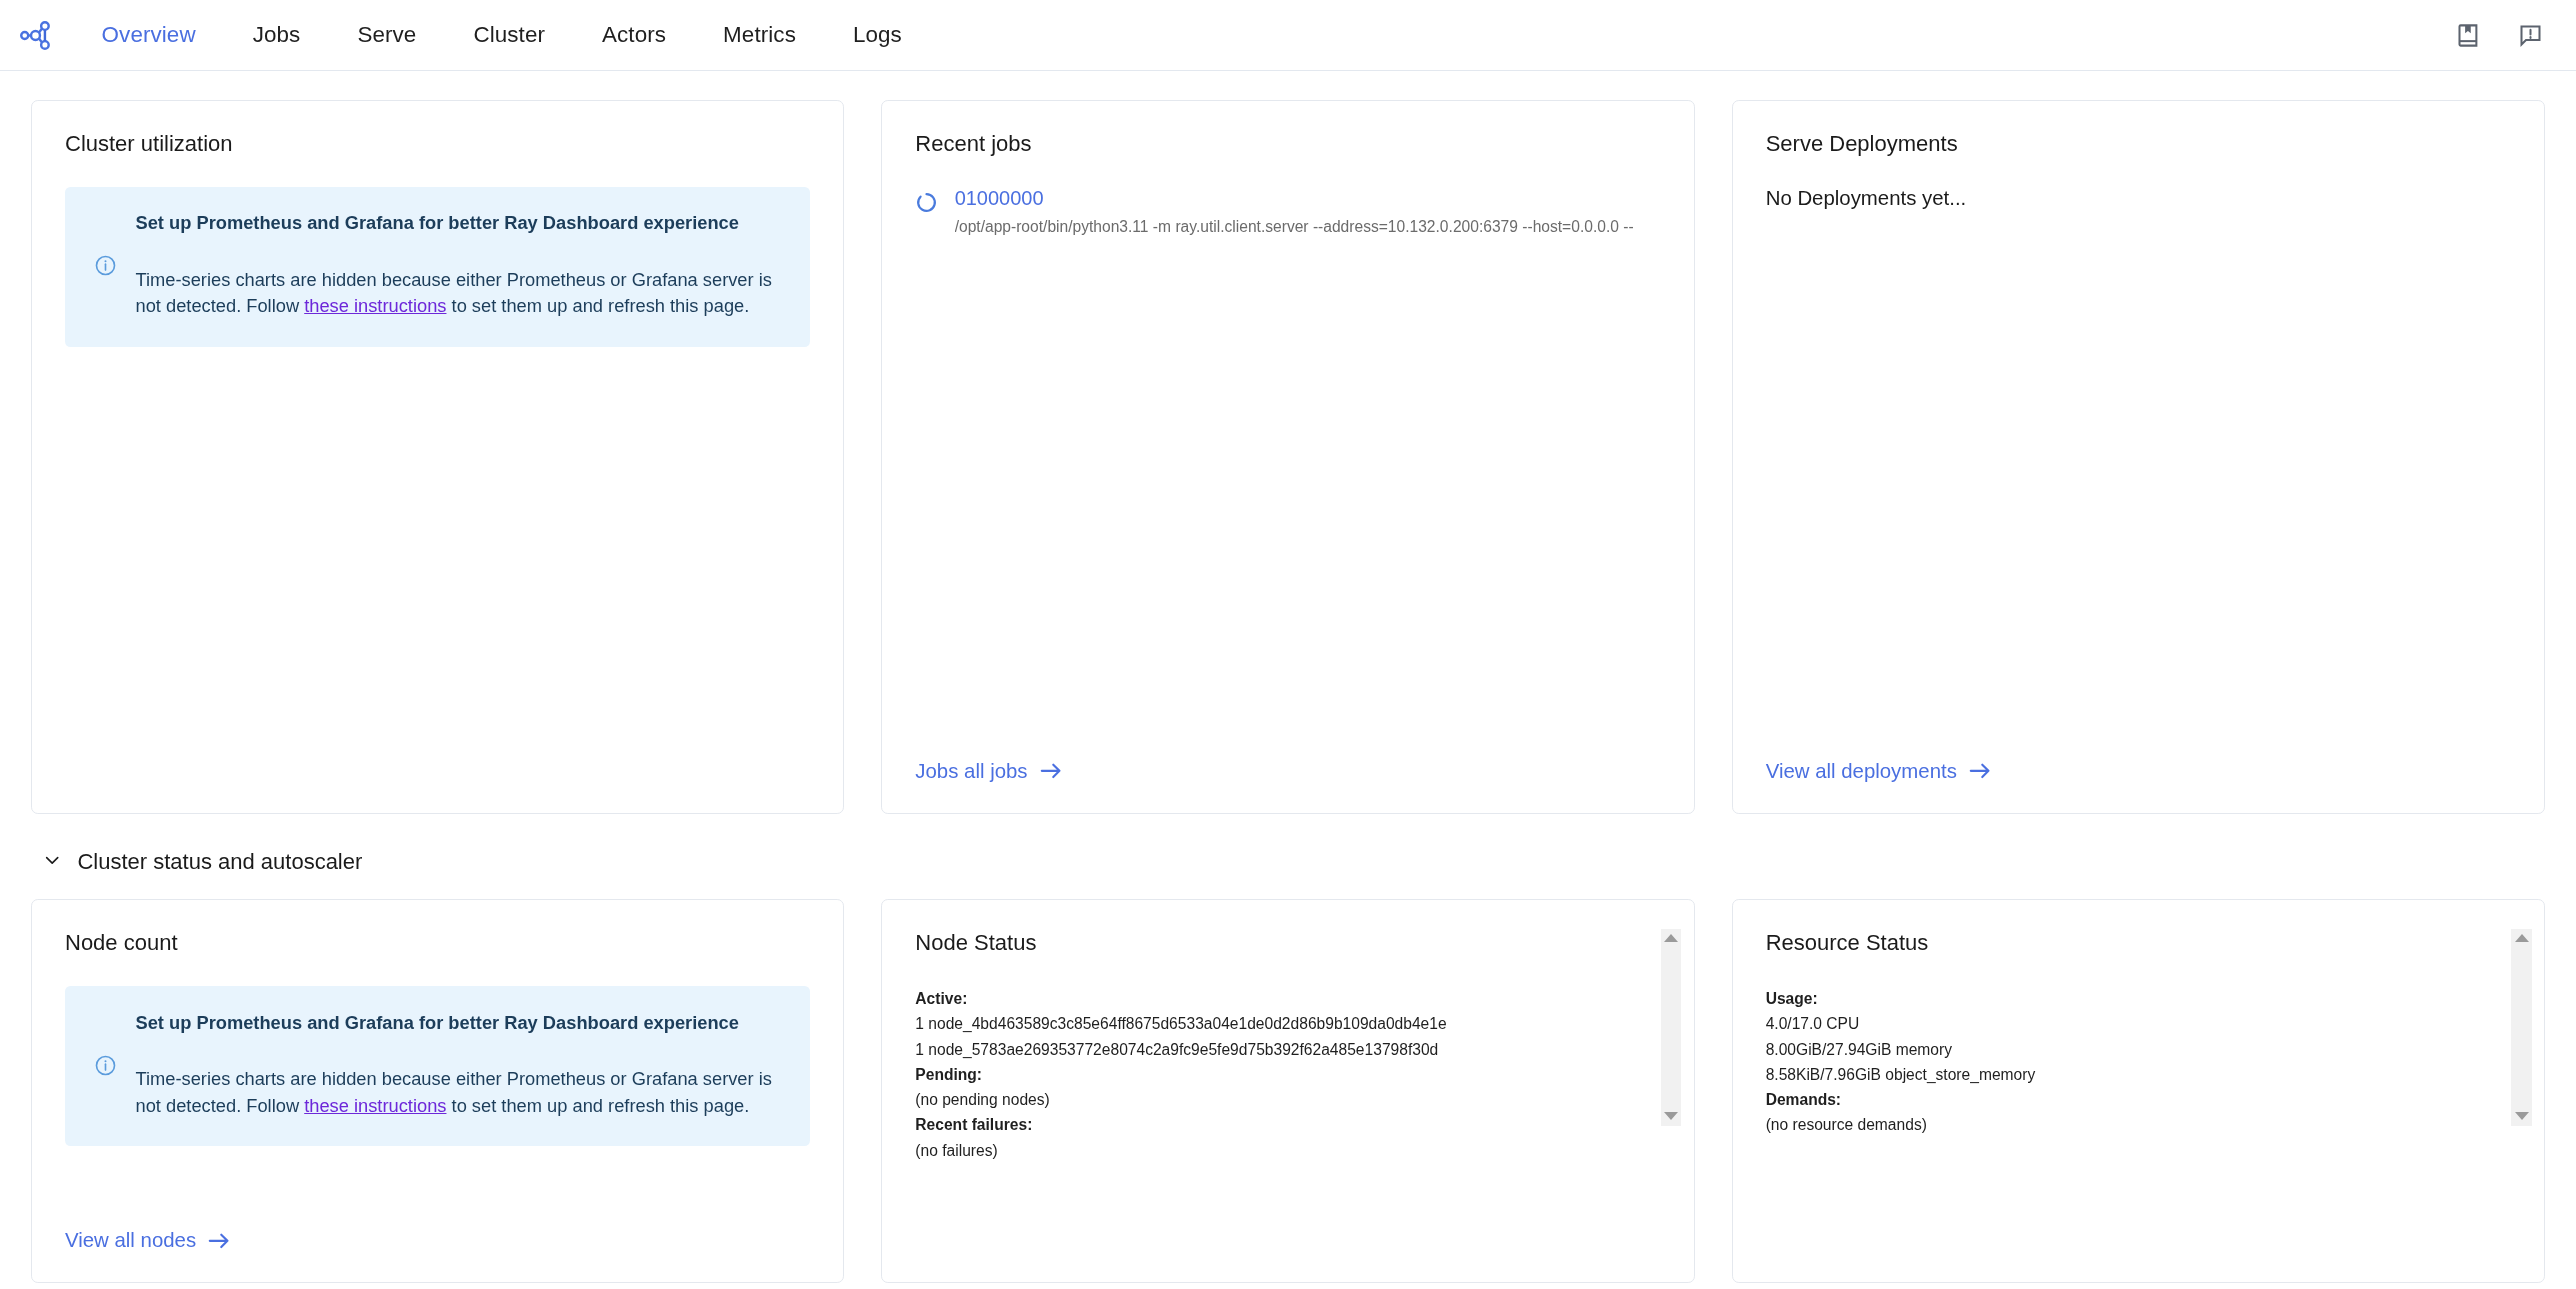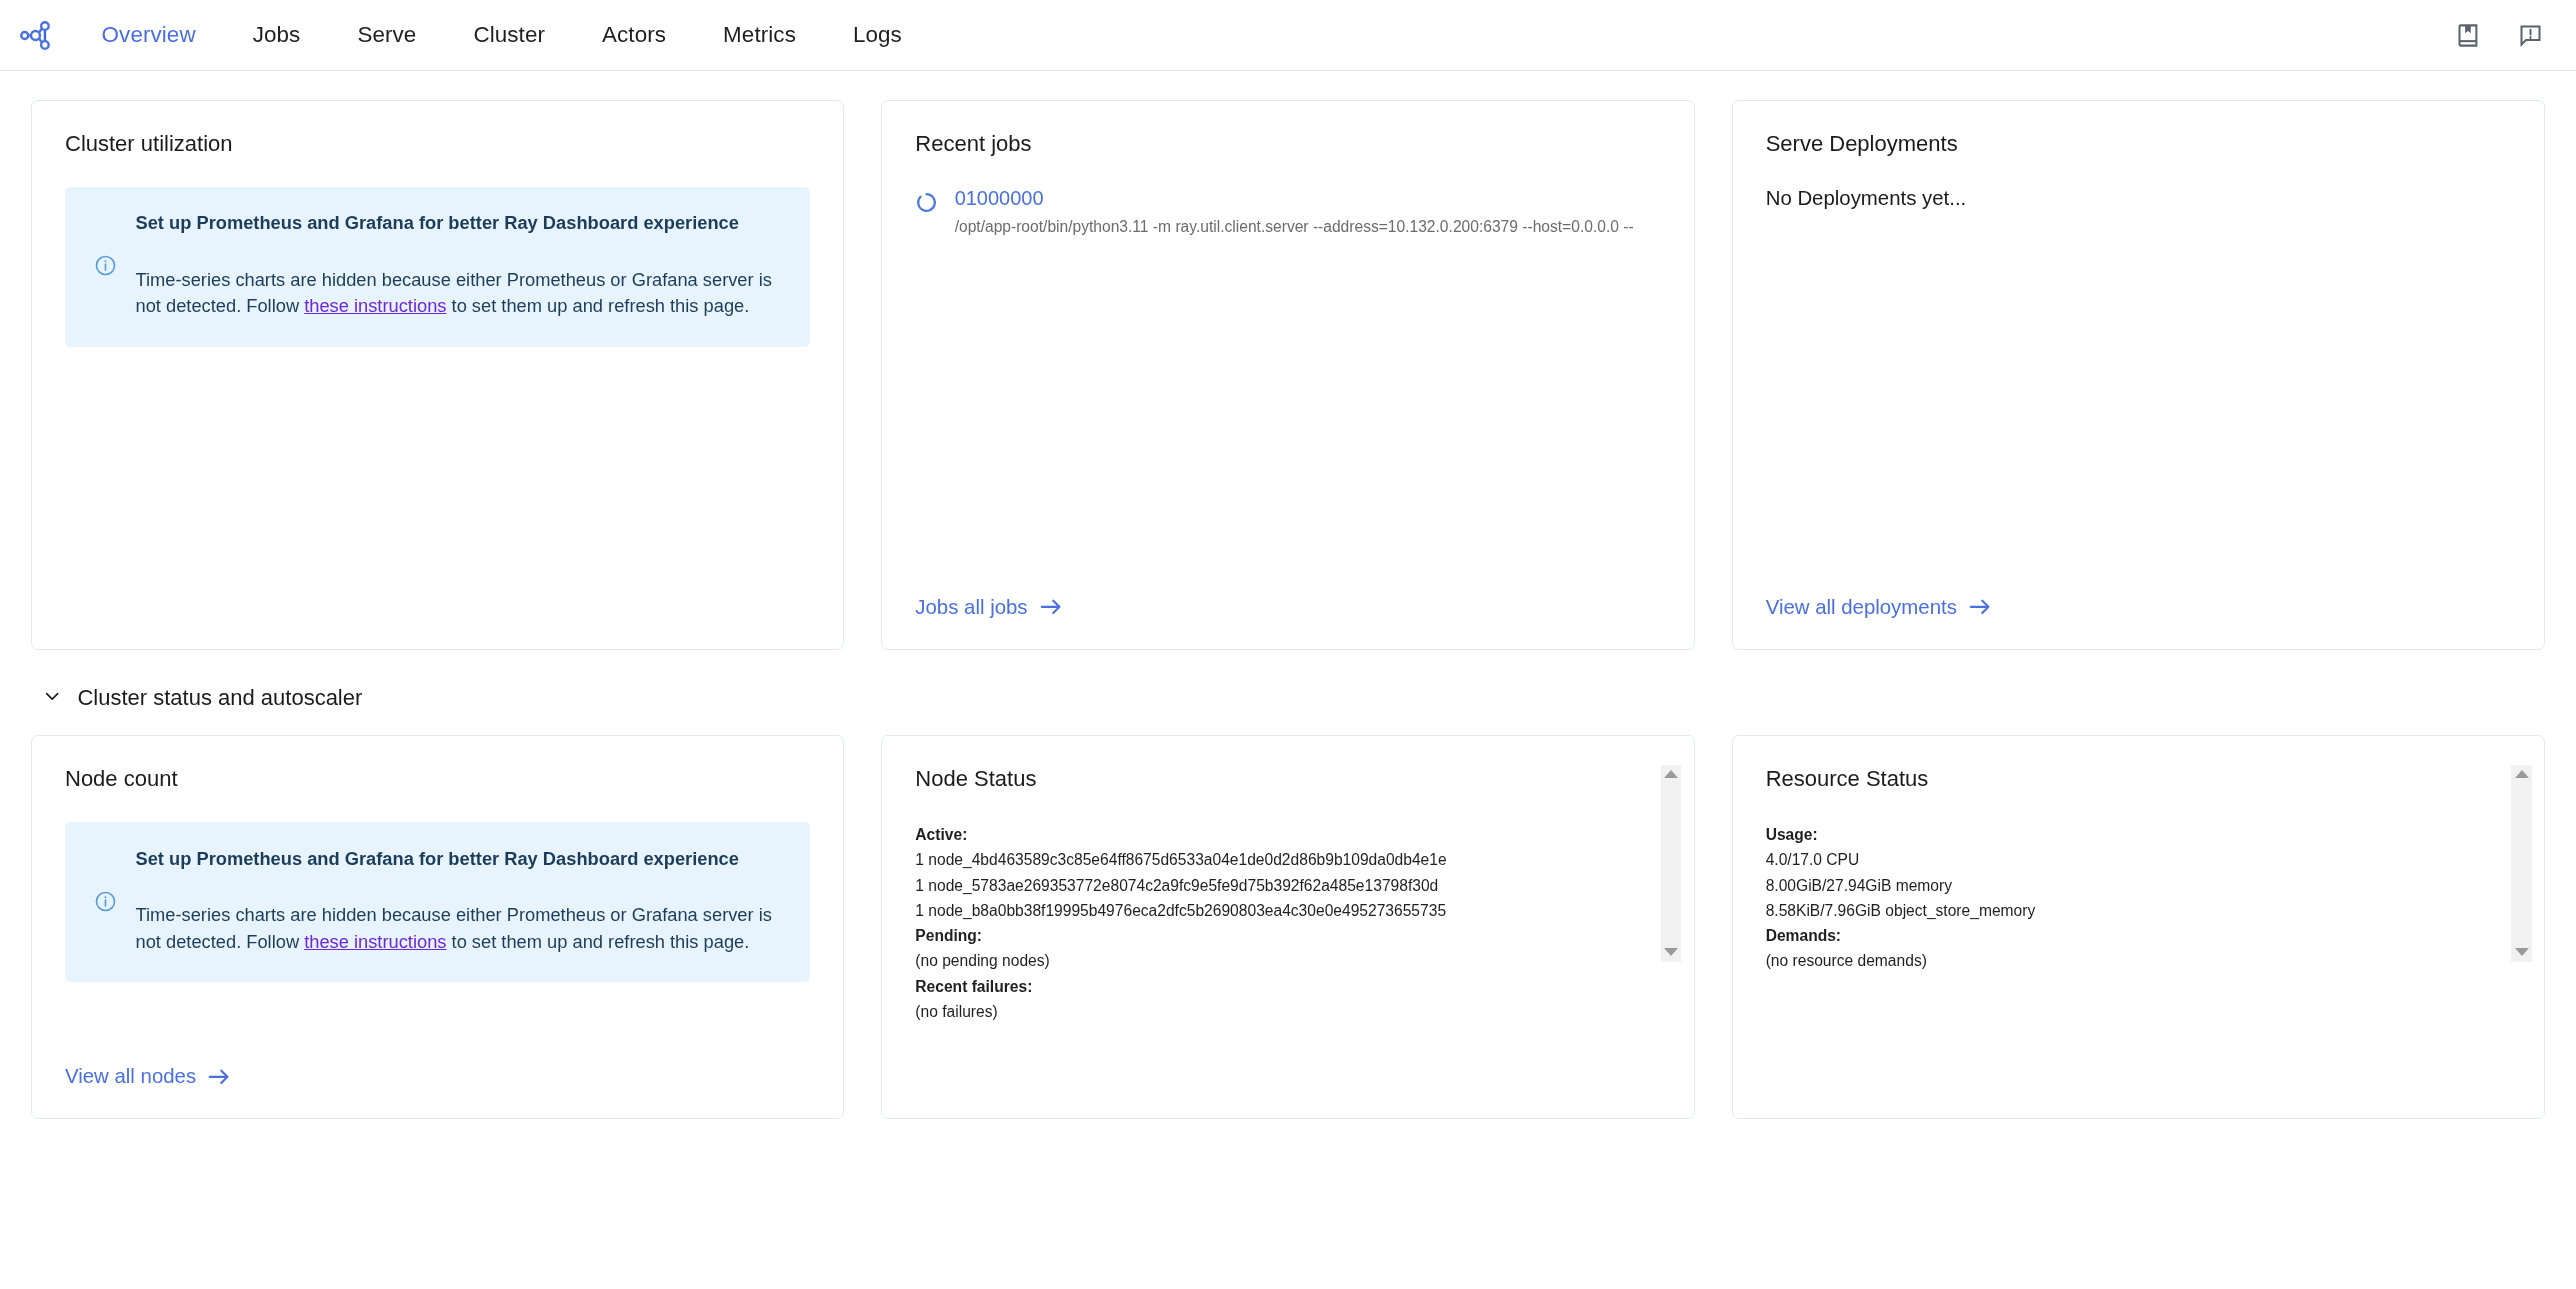--- a/index.html
+++ b/index.html
@@ -54,21 +54,21 @@
     position: relative;
   }
   .card-inner { padding: 30px 33px 30px 33px; height: 100%; display: flex; flex-direction: column; }
   .card-title {
     font-size: 22px;
     color: #1b1b1b;
     margin: 0 0 30px 0;
     font-weight: 400;
   }
 
-  .row1 .card { height: 550px; }
+  .row1 .card { height: 714px; }
   .row2 .card { height: 384px; }
 
   
   .alert {
     background: #e8f4fd;
     border-radius: 5.4px;
     padding: 24.5px 28.5px 27px 28.5px;
     display: flex;
     gap: 19px;
     align-items: center;
@@ -308,21 +308,20 @@
       </div>
     </div>
 
     <div class="card">
       <div class="card-inner">
         <div class="card-title">Node Status</div>
         <div class="status-body">
           <div><b>Active:</b></div>
           <div class="status-line">1 node_4bd463589c3c85e64ff8675d6533a04e1de0d2d86b9b109da0db4e1e</div>
           <div class="status-line">1 node_5783ae269353772e8074c2a9fc9e5fe9d75b392f62a485e13798f30d</div>
-          <div class="status-line">1 node_b8a0bb38f19995b4976eca2dfc5b2690803ea4c30e0e495273655735</div>
           <div><b>Pending:</b></div>
           <div class="status-line">(no pending nodes)</div>
           <div><b>Recent failures:</b></div>
           <div class="status-line">(no failures)</div>
         </div>
         <div class="spacer"></div>
       </div>
       <div class="vscroll short">
         <span class="arrow-up"></span>
         <span class="arrow-dn"></span>

